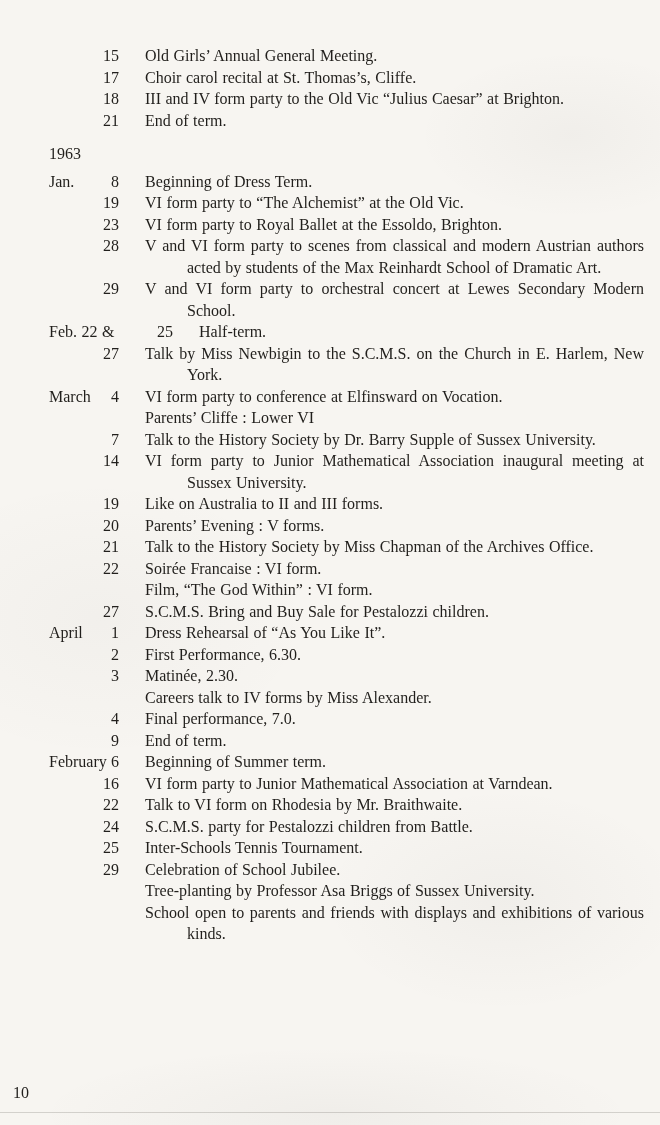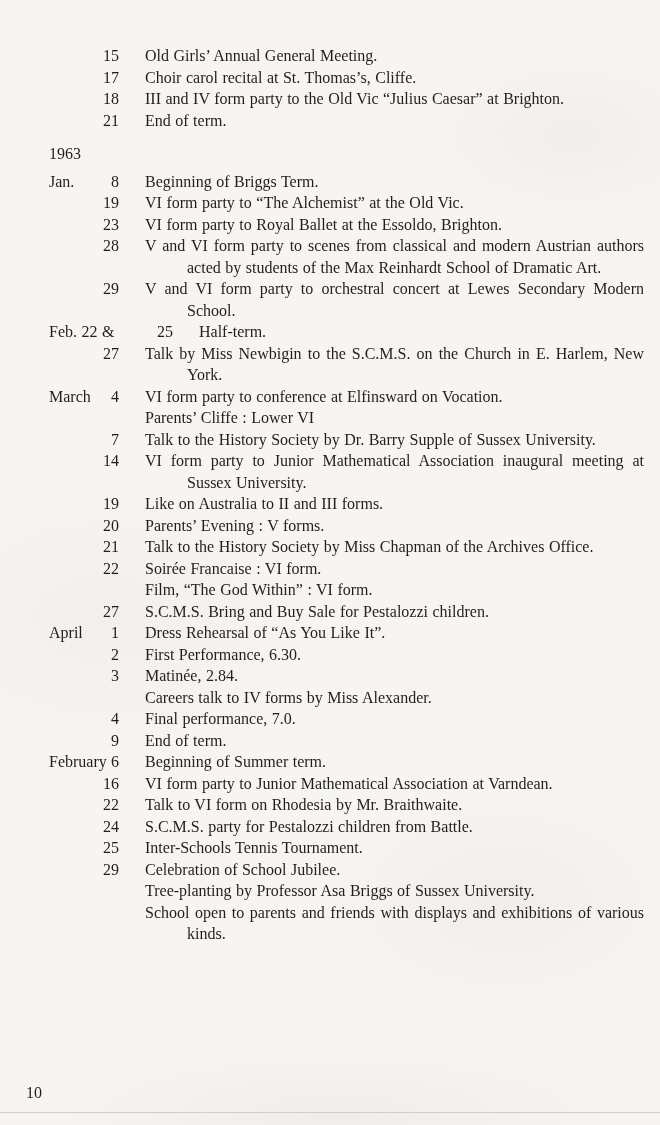--- a/index.html
+++ b/index.html
@@ -30,21 +30,21 @@
   .line  {
     margin: 0;
     padding-left: 42px;
     text-indent: -42px;
     text-align: justify;
   }
   .row.wide .month { width: 100px; }
   .row.wide .day   { width: 24px; }
   .row.wide .text  { }
   .year { margin: 12px 0 6px 0; }
-  .page-number { position: absolute; left: 26px; top: 1082px; }
+  .page-number { position: absolute; left: 13px; top: 1082px; }
   .scan-artifact { position: absolute; left: 0; right: 0; top: 1112px; height: 1px;
                    background: rgba(120,115,108,0.28); }
 </style>
 </head>
 <body>
 
 <div class="page">
   <div class="content">
   <div class="row">
     <span class="month"></span>
@@ -77,21 +77,21 @@
           <p class="line">End of term.</p>
         </div>
   </div>
 
   <div class="year">1963</div>
 
   <div class="row">
     <span class="month">Jan.</span>
     <span class="day">8</span>
     <div class="text">
-          <p class="line">Beginning of Briggs Term.</p>
+          <p class="line">Beginning of Dress Term.</p>
         </div>
   </div>
 
   <div class="row">
     <span class="month"></span>
     <span class="day">19</span>
     <div class="text">
           <p class="line">VI form party to “The Alchemist” at the Old Vic.</p>
         </div>
   </div>
@@ -216,21 +216,21 @@
     <span class="day">2</span>
     <div class="text">
           <p class="line">First Performance, 6.30.</p>
         </div>
   </div>
 
   <div class="row">
     <span class="month"></span>
     <span class="day">3</span>
     <div class="text">
-          <p class="line">Matinée, 2.84.</p>
+          <p class="line">Matinée, 2.30.</p>
           <p class="line">Careers talk to IV forms by Miss Alexander.</p>
         </div>
   </div>
 
   <div class="row">
     <span class="month"></span>
     <span class="day">4</span>
     <div class="text">
           <p class="line">Final performance, 7.0.</p>
         </div>

